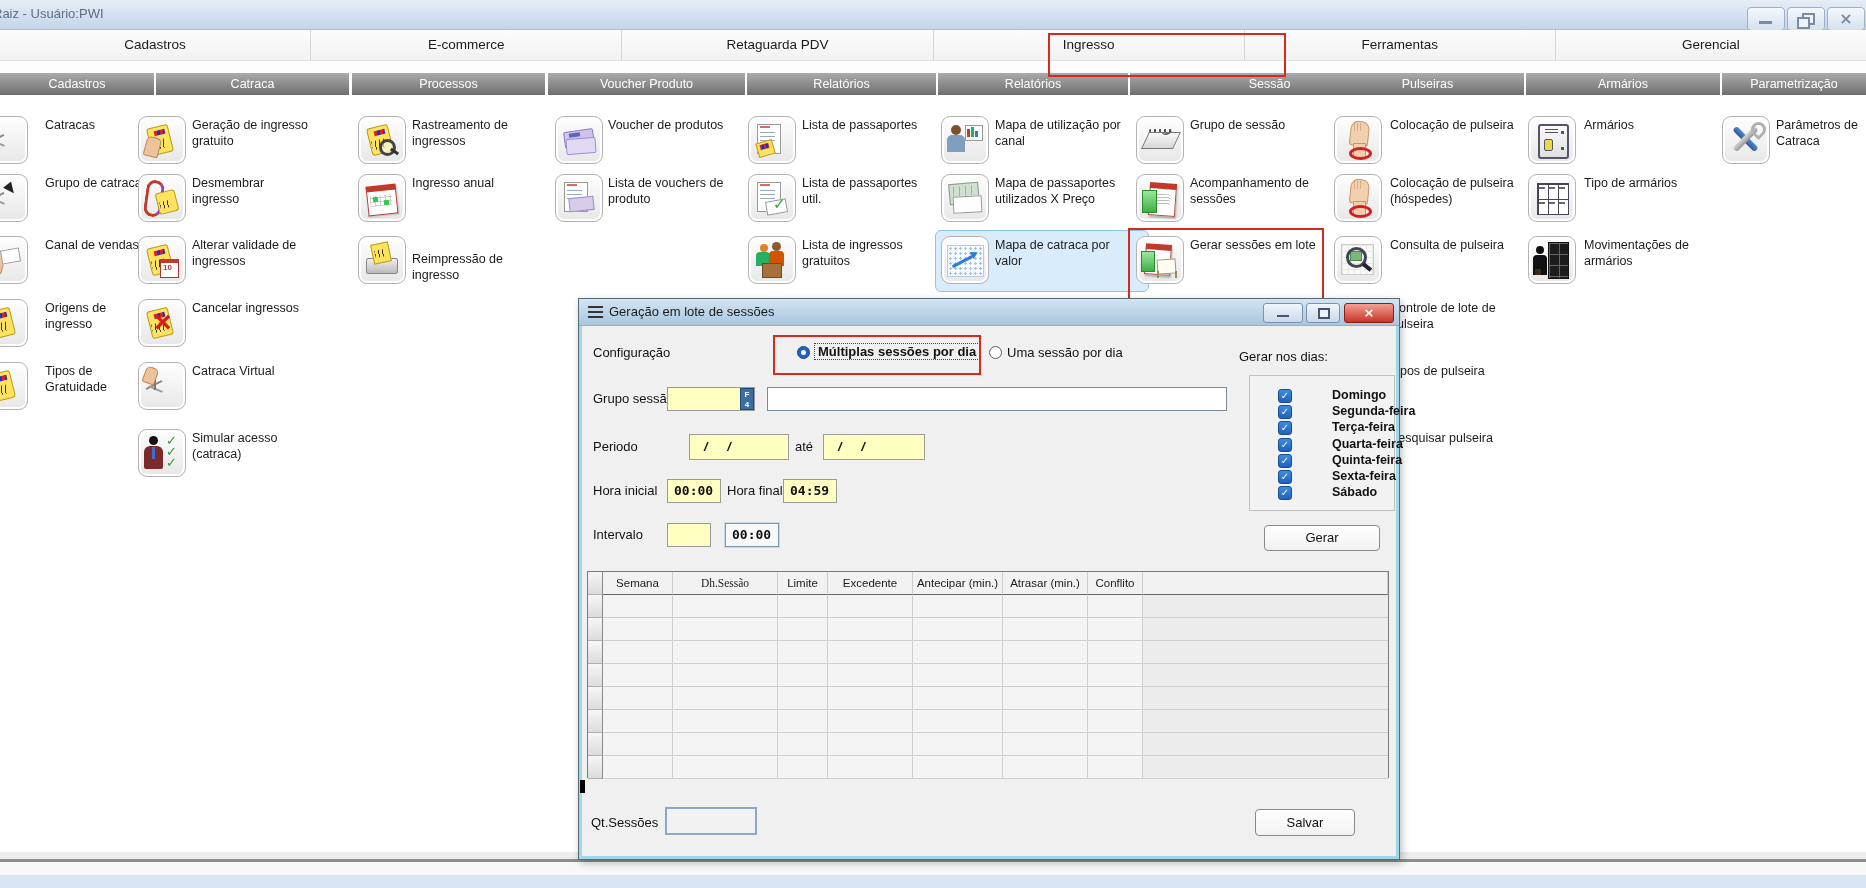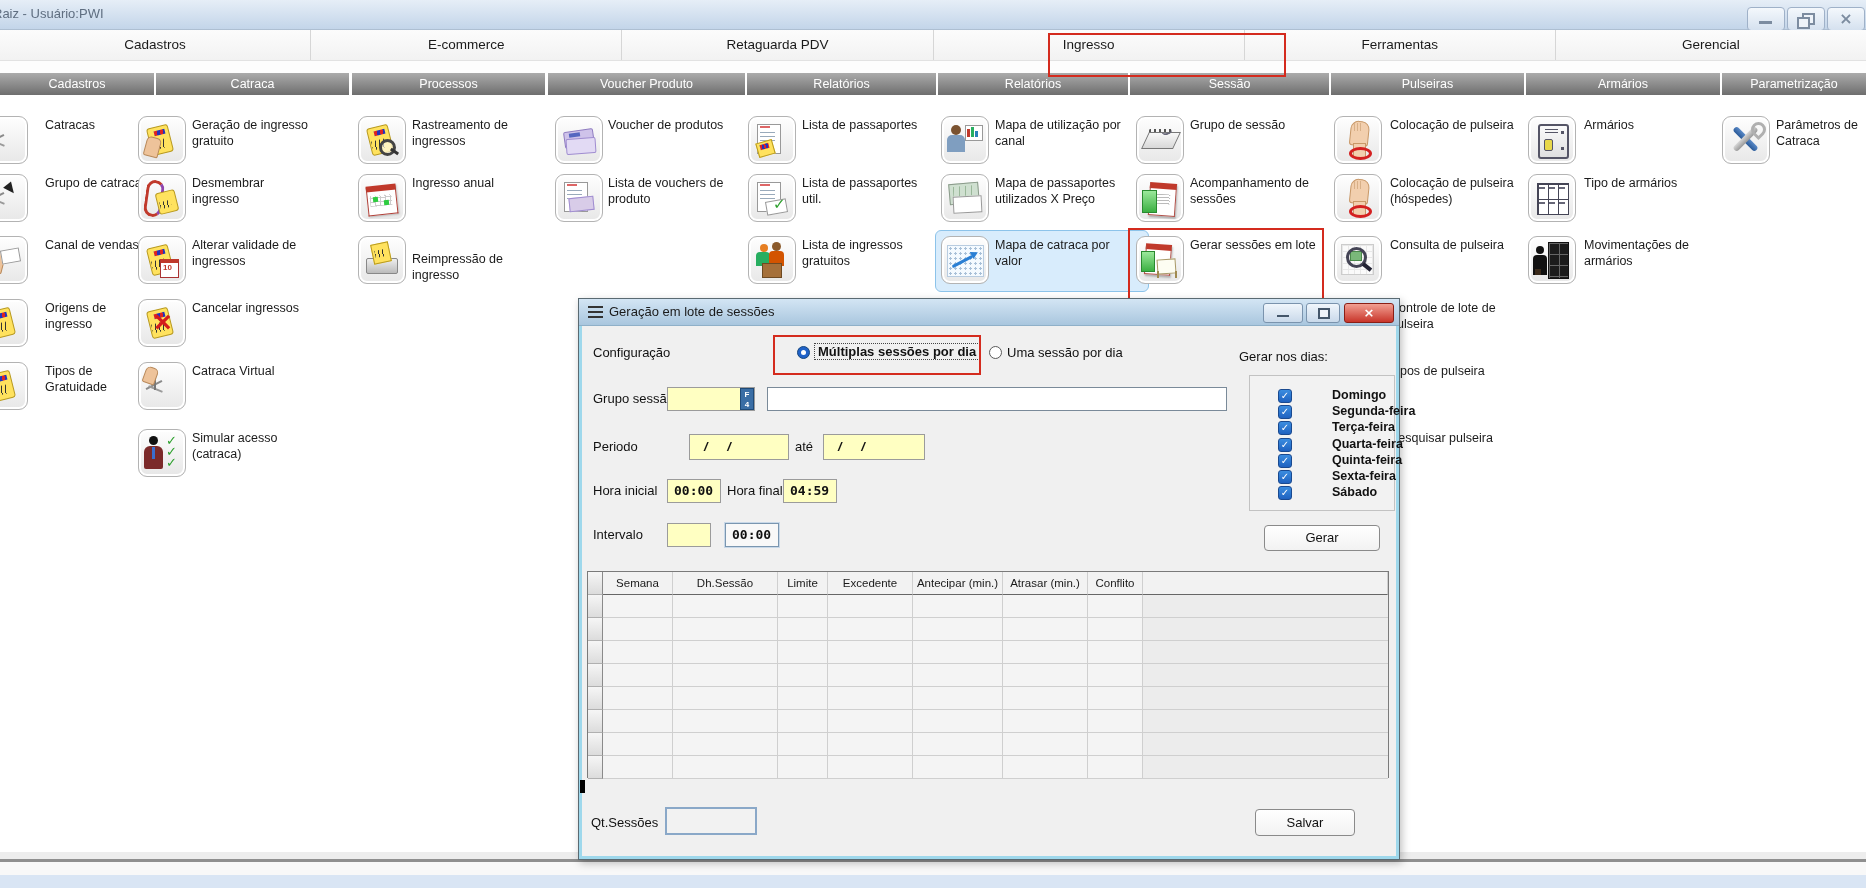--- a/index.html
+++ b/index.html
@@ -261,21 +261,21 @@
         <span style="left: 11px; top: 11px; width: 20px; height: 10px; background: repeating-linear-gradient(90deg, rgb(154, 184, 154) 0px, rgb(154, 184, 154) 1px, transparent 1px, transparent 6px); transform: rotate(-5deg);"></span>
         <span style="left: 11px; top: 21px; width: 27px; height: 15px; background: rgb(255, 255, 255); border: 1px solid rgb(153, 153, 153); transform: rotate(-3deg);"></span>
       </div>
       <div class="ilabel" style="left: 995px; top: 176px; width: 142px; z-index: 1;">Mapa de passaportes utilizados X Preço</div>
       <div class="ico" style="left: 941px; top: 236px; z-index: 1;">
         <span style="left: 5px; top: 8px; width: 35px; height: 30px; background: radial-gradient(rgb(168, 192, 216) 1px, transparent 1.2px) 0px 0px / 5px 5px, rgb(244, 250, 255); border: 1px solid rgb(184, 204, 224);"></span>
         <span style="left: 9px; top: 23px; width: 23px; height: 3px; background: rgb(42, 127, 212); border-radius: 2px; transform: rotate(-28deg);"></span>
         <span style="left: 29px; top: 12px; width: 0px; height: 0px; border-width: 4px 4px 4px 7px; border-style: solid; border-color: transparent transparent transparent rgb(42, 127, 212); border-image: initial; transform: rotate(-28deg);"></span>
       </div>
       <div class="ilabel" style="left: 995px; top: 238px; width: 142px; z-index: 1;">Mapa de catraca por valor</div>
-      <div class="gh" style="left: 1130px; width: 199px;">Sessão</div>
+      <div class="gh" style="left: 1130px; width: 199px; padding-left: 40px;">Sessão</div>
       <div class="ico" style="left: 1136px; top: 116px; z-index: 1;">
         <span style="left: 8px; top: 15px; width: 30px; height: 15px; background: linear-gradient(rgb(248, 248, 248), rgb(216, 216, 216)); border: 1px solid rgb(119, 119, 119); transform: skewX(-25deg);"></span>
         <span style="left: 12px; top: 12px; width: 24px; height: 3px; background: repeating-linear-gradient(90deg, rgb(85, 85, 85) 0px, rgb(85, 85, 85) 2px, transparent 2px, transparent 5px); transform: skewX(-25deg);"></span>
         <span style="left: 24px; top: 9px; width: 11px; height: 7px; border-bottom: 2px solid rgb(102, 102, 119); border-radius: 50%; transform: rotate(-12deg);"></span>
       </div>
       <div class="ilabel" style="left: 1190px; top: 118px; width: 128px; z-index: 1;">Grupo de sessão</div>
       <div class="ico" style="left: 1136px; top: 174px; z-index: 1;">
         <span style="left: 12px; top: 8px; width: 25px; height: 26px; background: rgb(255, 255, 255); border-width: 6px 1px 1px; border-style: solid; border-color: rgb(192, 57, 43) rgb(176, 80, 72) rgb(176, 80, 72); border-image: initial; transform: rotate(4deg); box-shadow: rgba(0, 0, 0, 0.25) 1px 2px 2px;"></span>
         <span style="left: 16px; top: 19px; width: 17px; height: 10px; background: repeating-linear-gradient(0deg, rgb(187, 187, 187) 0px, rgb(187, 187, 187) 1px, transparent 1px, transparent 3px); transform: rotate(4deg);"></span>
         <span style="left: 5px; top: 15px; width: 13px; height: 21px; background: linear-gradient(rgb(155, 232, 155), rgb(60, 176, 67)); border: 1px solid rgb(42, 138, 48);"></span>
@@ -454,21 +454,21 @@
           <span class="chk">✓</span>
           <span class="daylabel">Sábado</span>
         </div>
       </div>
     <div class="btn" style="left:685px;top:226px;width:114px;height:24px;line-height:24px;">Gerar</div>
 
     <div id="grid">
         <div class="grow">
           <div class="gcell gsel" style="width: 15px;"></div>
           <div class="gcell ghead" style="width: 70px;">Semana</div>
-          <div class="gcell ghead" style="width: 105px;">Dh.Sessão</div>
+          <div class="gcell ghead" style="width: 105px; font-family: Liberation Serif, serif;">Dh.Sessão</div>
           <div class="gcell ghead" style="width: 50px;">Limite</div>
           <div class="gcell ghead" style="width: 85px;">Excedente</div>
           <div class="gcell ghead" style="width: 90px;">Antecipar (min.)</div>
           <div class="gcell ghead" style="width: 85px;">Atrasar (min.)</div>
           <div class="gcell ghead" style="width: 55px;">Conflito</div>
           <div class="gcell ghead" style="flex: 1 1 0%;"></div>
         </div>
         <div class="grow">
           <div class="gcell gsel" style="width: 15px;"></div>
           <div class="gcell gdata" style="width: 70px;"></div>

